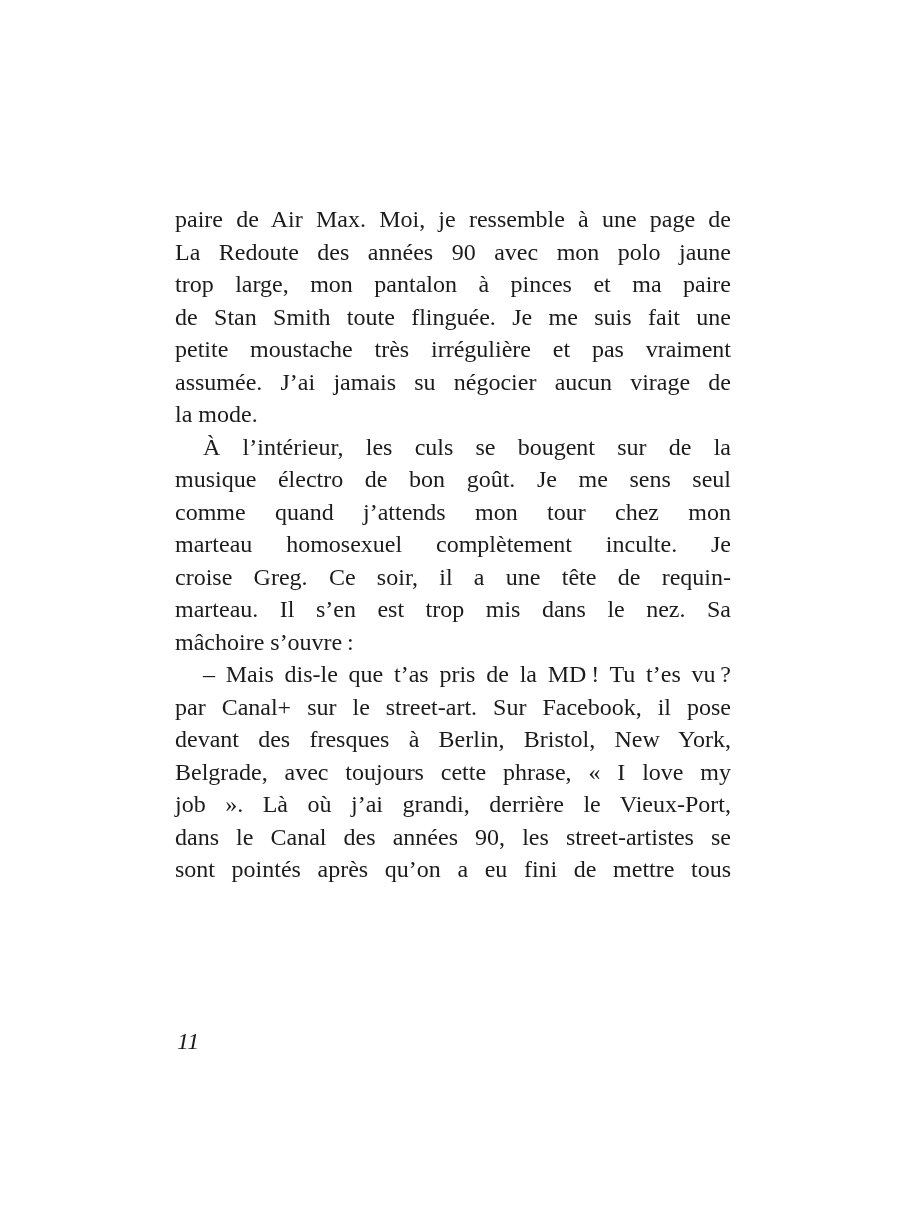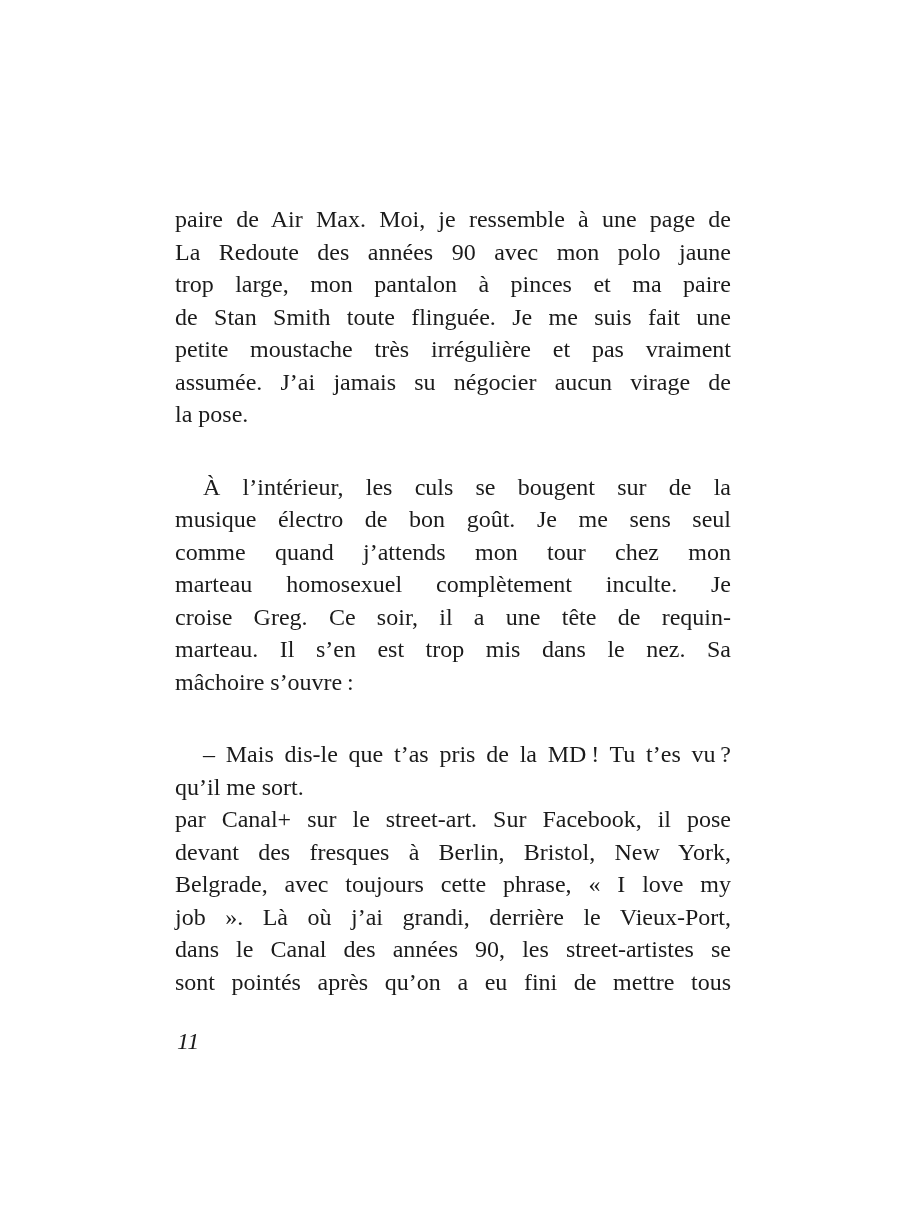--- a/index.html
+++ b/index.html
@@ -29,21 +29,20 @@
     text-align: justify;
     text-align-last: justify;
     text-justify: inter-word;
     white-space: normal;
   }
   .line.end {
     text-align-last: left;
   }
   .line.indent {
     text-indent: 28px;
-    margin-top: 40px;
   }
   .folio {
     position: absolute;
     left: 177px;
     top: 1009px;
     font-size: 24px;
     font-style: italic;
     line-height: 30px;
     color: #1b1b1b;
     margin-top: 17px;
@@ -54,30 +53,29 @@
 
 <div class="book-page">
 
   <div class="text-block">
     <div class="line">paire de Air Max. Moi, je ressemble à une page de</div>
     <div class="line">La Redoute des années 90 avec mon polo jaune</div>
     <div class="line">trop large, mon pantalon à pinces et ma paire</div>
     <div class="line">de Stan Smith toute flinguée. Je me suis fait une</div>
     <div class="line">petite moustache très irrégulière et pas vraiment</div>
     <div class="line">assumée. J’ai jamais su négocier aucun virage de</div>
-    <div class="line end">la pose.</div>
+    <div class="line end">la mode.</div>
     <div class="line indent">À l’intérieur, les culs se bougent sur de la</div>
     <div class="line">musique électro de bon goût. Je me sens seul</div>
     <div class="line">comme quand j’attends mon tour chez mon</div>
     <div class="line">marteau homosexuel complètement inculte. Je</div>
     <div class="line">croise Greg. Ce soir, il a une tête de requin-</div>
     <div class="line">marteau. Il s’en est trop mis dans le nez. Sa</div>
     <div class="line end">mâchoire s’ouvre :</div>
     <div class="line indent">– Mais dis-le que t’as pris de la MD ! Tu t’es vu ?</div>
-    <div class="line end">qu’il me sort.</div>
     <div class="line">par Canal+ sur le street-art. Sur Facebook, il pose</div>
     <div class="line">devant des fresques à Berlin, Bristol, New York,</div>
     <div class="line">Belgrade, avec toujours cette phrase, «&nbsp;I love my</div>
     <div class="line">job&nbsp;». Là où j’ai grandi, derrière le Vieux-Port,</div>
     <div class="line">dans le Canal des années 90, les street-artistes se</div>
     <div class="line">sont pointés après qu’on a eu fini de mettre tous</div>
   </div>
 
   <div class="folio">11</div>
 

